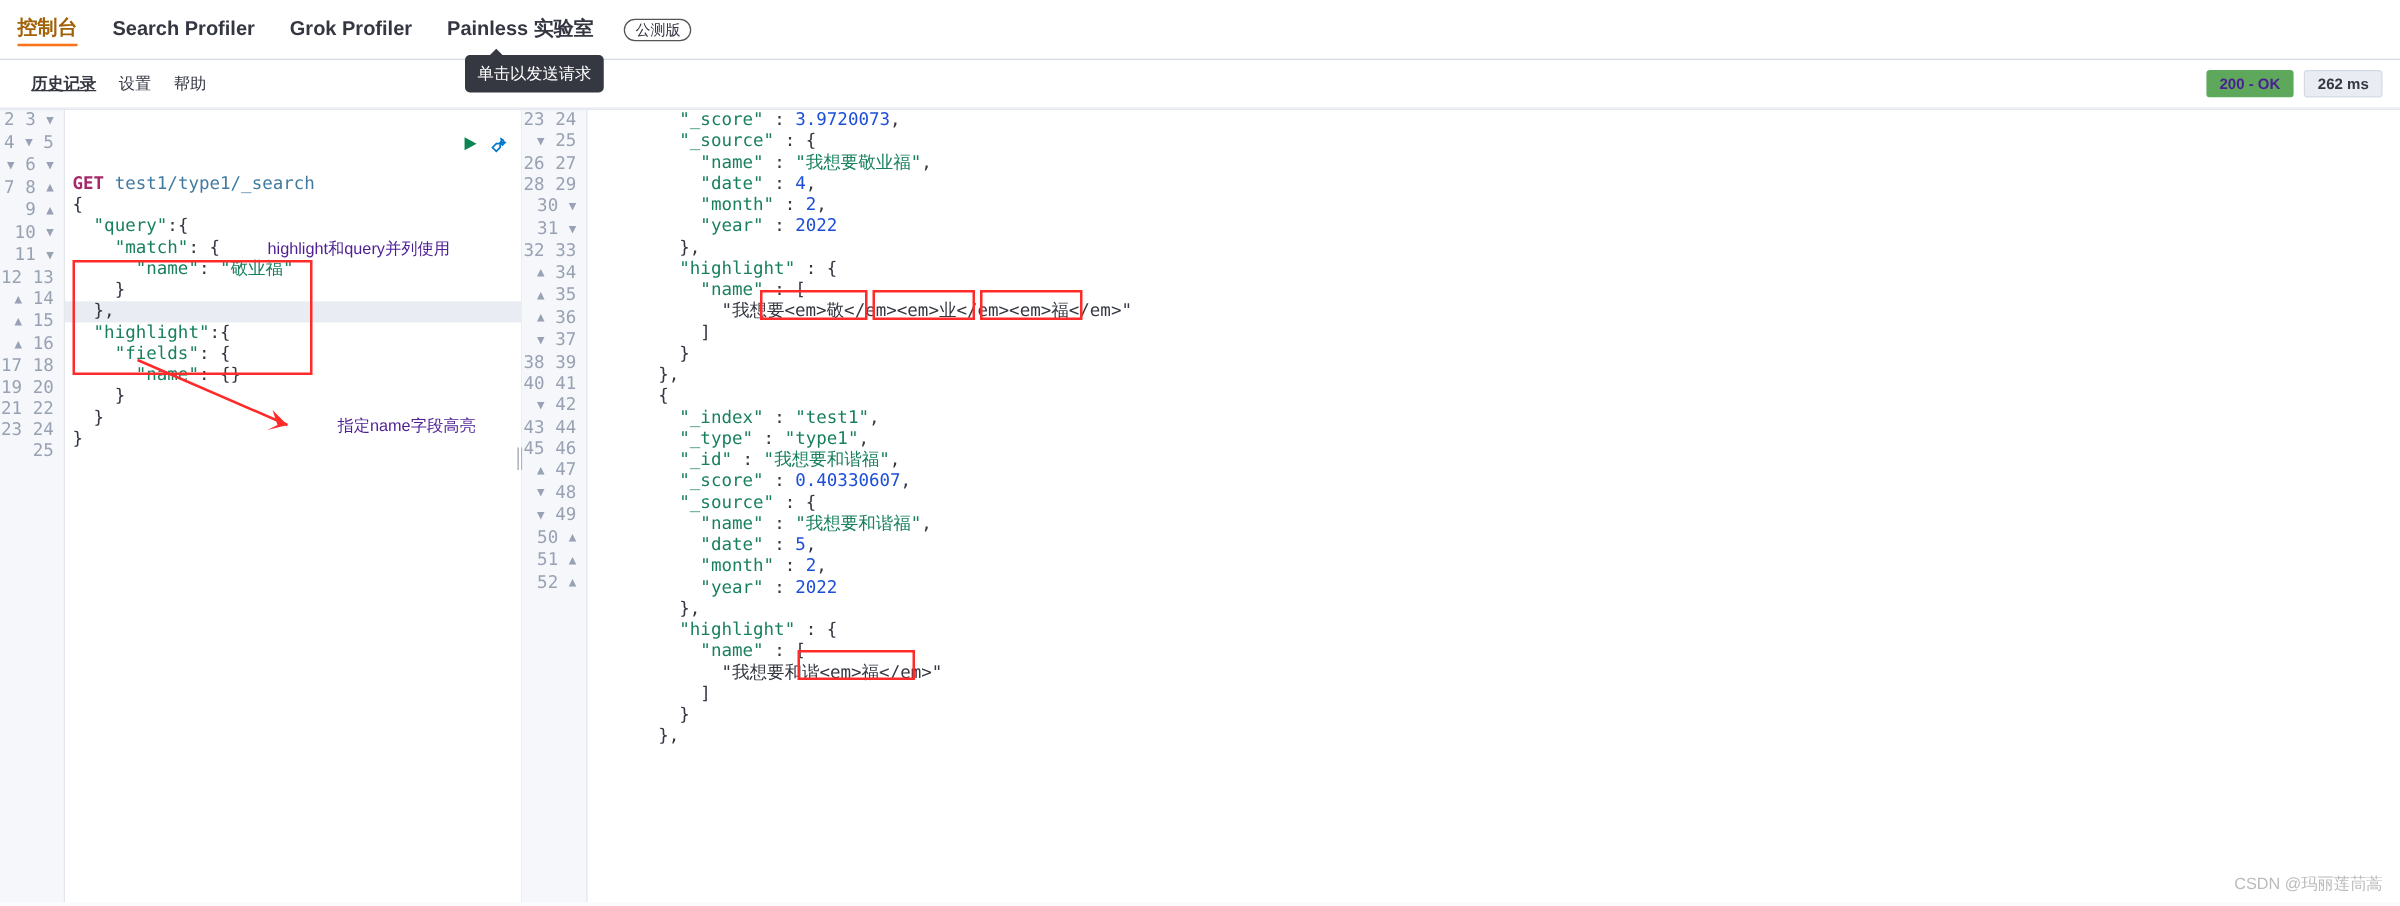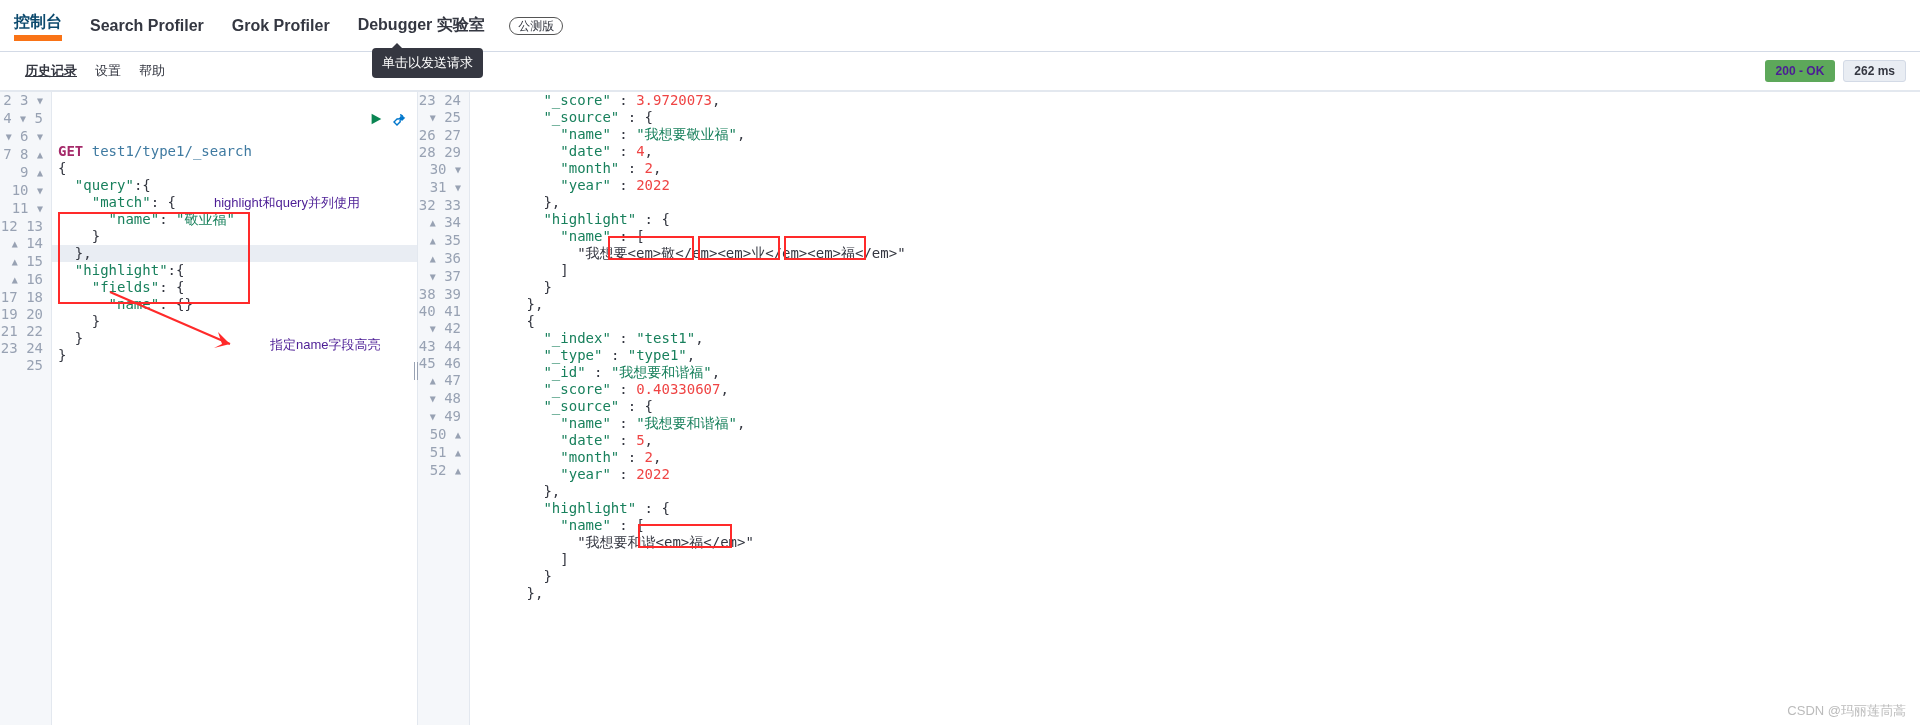--- a/index.html
+++ b/index.html
@@ -1,20 +1,20 @@
 <!DOCTYPE html>
 <html><head>
 <meta charset="utf-8">
 <style>
 * { margin: 0; padding: 0; box-sizing: border-box; }
 body { font-family: -apple-system, "Segoe UI", "PingFang SC", "Microsoft YaHei", sans-serif; font-size: 14px; background: #fafbfd; color: #343741; }
 
 .tabs-bar { display: flex; align-items: center; gap: 28px; padding: 10px 14px; border-bottom: 1px solid #d3dae6; background: #fff; }
 .tab { font-size: 16px; cursor: pointer; padding: 2px 0; }
-.tab.active { color: #0c4a6e; font-weight: 700; border-bottom: 6px solid #f97316; }
+.tab.active { color: #a16207; font-weight: 700; border-bottom: 2px solid #f97316; }
 .tab b { font-weight: 700; }
 .beta-tag { border: 1px solid #555; border-radius: 999px; padding: 1px 8px; font-size: 12px; margin-left: 20px; }
 
 .sub-bar { display: flex; align-items: center; padding: 8px 14px; border-bottom: 1px solid #e3e8ef; background: #fff; position: relative; }
 .sub-links { display: flex; gap: 18px; margin-left: 11px; }
 .sub-link { font-size: 13px; cursor: pointer; }
 .sub-link.active { text-decoration: underline; font-weight: 600; }
 .tooltip { position: absolute; left: 372px; top: -4px; background: #353741; color: #fff; padding: 6px 10px; border-radius: 4px; font-size: 13px; }
 .tooltip::before { content: ""; position: absolute; left: 20px; top: -5px; border: 5px solid transparent; border-bottom-color: #353741; border-top: 0; }
 .badges { margin-left: auto; display: flex; gap: 8px; }
@@ -26,21 +26,21 @@
 .pane-left { width: 418px; position: relative; background: #fff; border-right: 1px solid #e3e8ef; }
 .pane-right { flex: 1; background: #fff; position: relative; }
 .gutter { width: 52px; background: #f5f7fa; color: #98a2b3; text-align: right; padding-right: 8px; font-family: Consolas, Menlo, monospace; font-size: 14px; line-height: 17px; border-right: 1px solid #e3e8ef; }
 .code { flex: 1; font-family: Consolas, Menlo, monospace; font-size: 14px; line-height: 17px; padding-left: 6px; white-space: pre; position: relative; }
 .pane-inner { display: flex; height: 100%; }
 
 .tok-method { color: #a52a6a; font-weight: 600; }
 .tok-path { color: #3f7aa1; }
 .tok-key { color: #18805c; }
 .tok-str { color: #18805c; }
-.tok-num { color: #ef4444; }
+.tok-num { color: #1d4ed8; }
 .fold { color: #98a2b3; font-size: 10px; position: relative; top: -1px; }
 
 .red-box { border: 2px solid #ff2a2a; position: absolute; pointer-events: none; }
 .red-text { color: #4c1d95; font-size: 13px; position: absolute; padding-left: 46px; }
 .arrow-svg { position: absolute; pointer-events: none; }
 
 .cur-line { position: absolute; left: 0; right: 0; height: 17px; background: #e9edf3; }
 
 .actions { position: absolute; right: 10px; top: 20px; display: flex; gap: 8px; }
 .act-icon { color: #0077cc; cursor: pointer; }
@@ -52,21 +52,21 @@
 .watermark { position: absolute; right: 14px; bottom: 6px; color: #bbb; font-size: 13px; }
 </style>
 </head>
 <body>
 
 <div class="tabs-bar">
   <span class="tab active"><b>控制台</b></span>
   <span class="tab"><b>Search Profiler</b></span>
   <span class="tab"><b>Grok Profiler</b></span>
   <span class="tab">
-    <b>Debugger 实验室</b>
+    <b>Painless 实验室</b>
     <span class="beta-tag">公测版</span>
   </span>
 </div>
 
 <div class="sub-bar">
   <div class="sub-links">
     <span class="sub-link active">历史记录</span>
     <span class="sub-link">设置</span>
     <span class="sub-link">帮助</span>
   </div>

